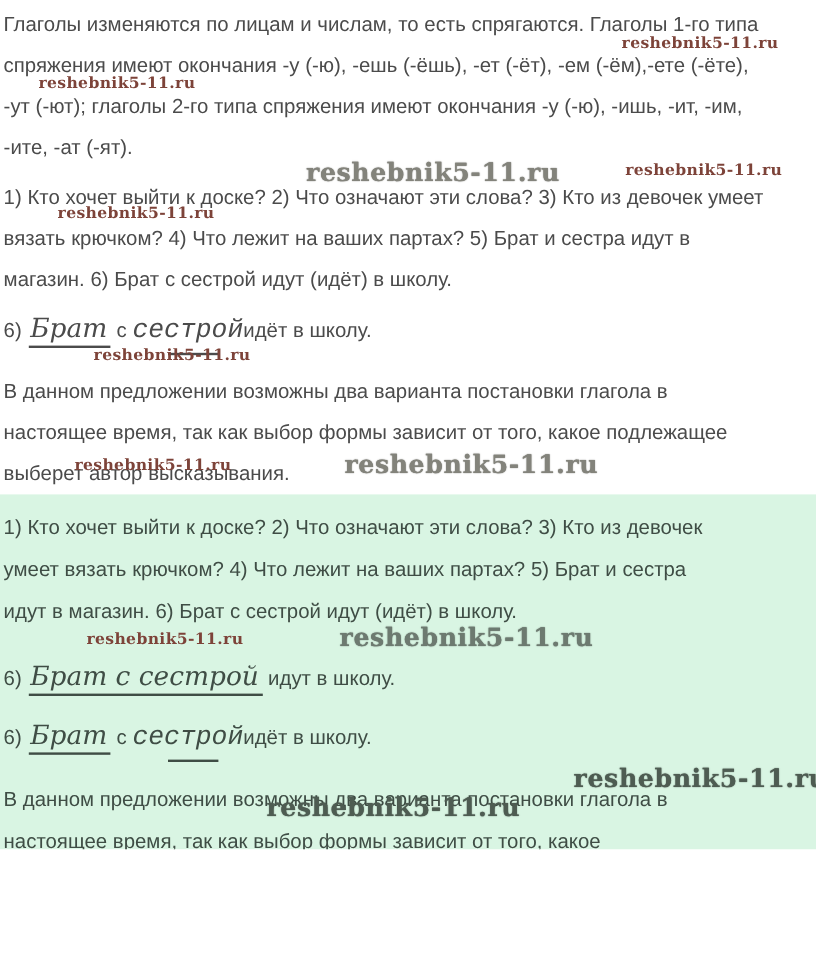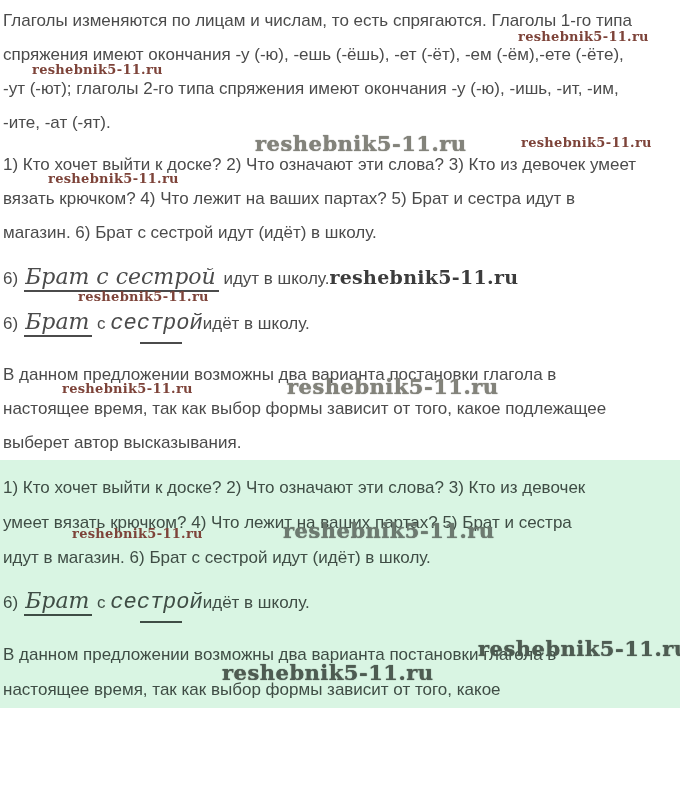--- a/index.html
+++ b/index.html
@@ -87,37 +87,37 @@
 
   <p class="txt intro">Глаголы изменяются по лицам и числам, то есть спрягаются. Глаголы 1-го типа
 спряжения имеют окончания -у (-ю), -ешь (-ёшь), -ет (-ёт), -ем (-ём),-ете (-ёте),
 -ут (-ют); глаголы 2-го типа спряжения имеют окончания -у (-ю), -ишь, -ит, -им,
 -ите, -ат (-ят).</p>
 
   <p class="txt task">1) Кто хочет выйти к доске? 2) Что означают эти слова? 3) Кто из девочек умеет
 вязать крючком? 4) Что лежит на ваших партах? 5) Брат и сестра идут в
 магазин. 6) Брат с сестрой идут (идёт) в школу.</p>
 
-  <p class="variant v1-white">
-    <span class="num">6)</span><span class="cursive underlined">Брат с сестрой</span><span> идут в школу.</span><span class="wm-inline">reshebnik5-11.ru</span>
-  </p>
 
   <p class="variant v2-white">
     <span class="num">6)</span><span class="cursive underlined">Брат</span><span> с </span><span class="cursive part-line">сестрой</span><span>идёт в школу.</span>
   </p>
 
   <p class="txt expl-w">В данном предложении возможны два варианта постановки глагола в
 настоящее время, так как выбор формы зависит от того, какое подлежащее
 выберет автор высказывания.</p>
 
   <div class="green">
     <p class="txt">1) Кто хочет выйти к доске? 2) Что означают эти слова? 3) Кто из девочек
 умеет вязать крючком? 4) Что лежит на ваших партах? 5) Брат и сестра
 идут в магазин. 6) Брат с сестрой идут (идёт) в школу.</p>
 
+    <p class="variant v1-green">
+      <span class="num">6)</span><span class="cursive underlined">Брат с сестрой</span><span> идут в школу.</span>
+    </p>
 
     <p class="variant v2-green">
       <span class="num">6)</span><span class="cursive underlined">Брат</span><span> с </span><span class="cursive part-line">сестрой</span><span>идёт в школу.</span>
     </p>
 
     <p class="txt expl-g">В данном предложении возможны два варианта постановки глагола в
 настоящее время, так как выбор формы зависит от того, какое</p>
   </div>
 
   <span class="wm wm-small-red" style="left:518px; top:29px;">reshebnik5-11.ru</span>

